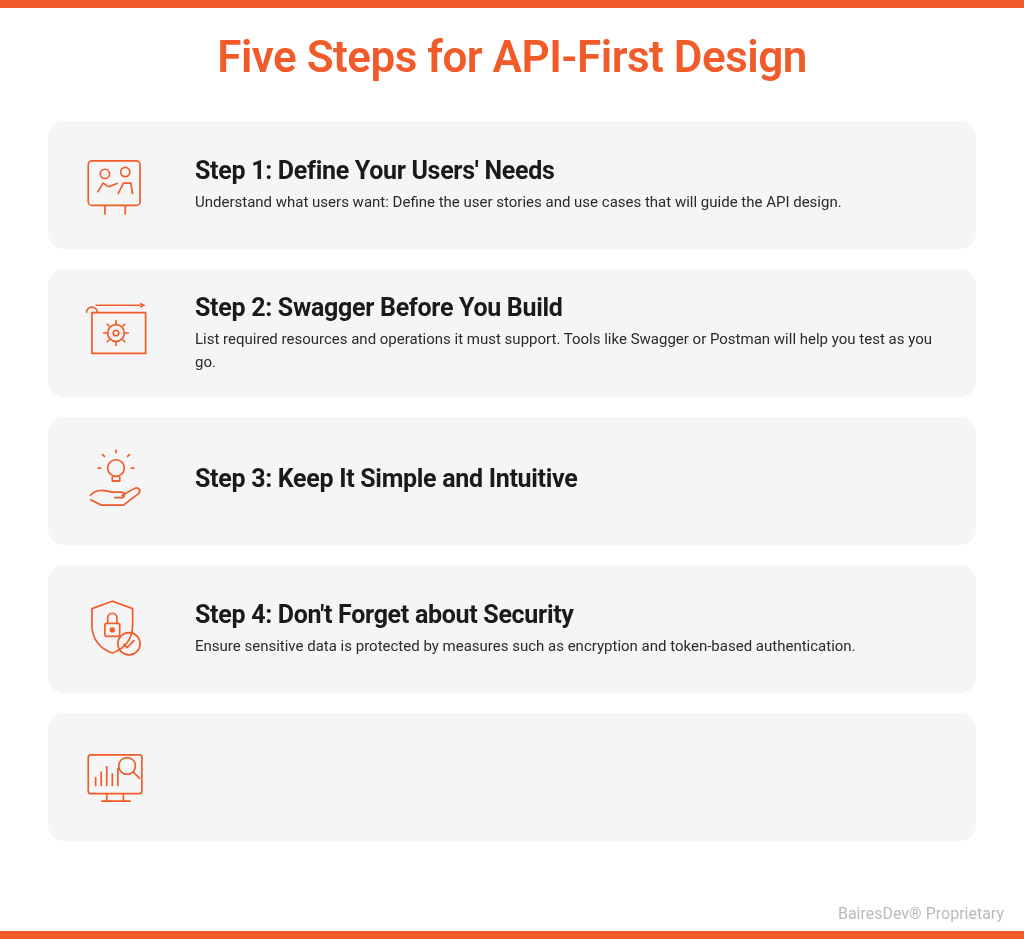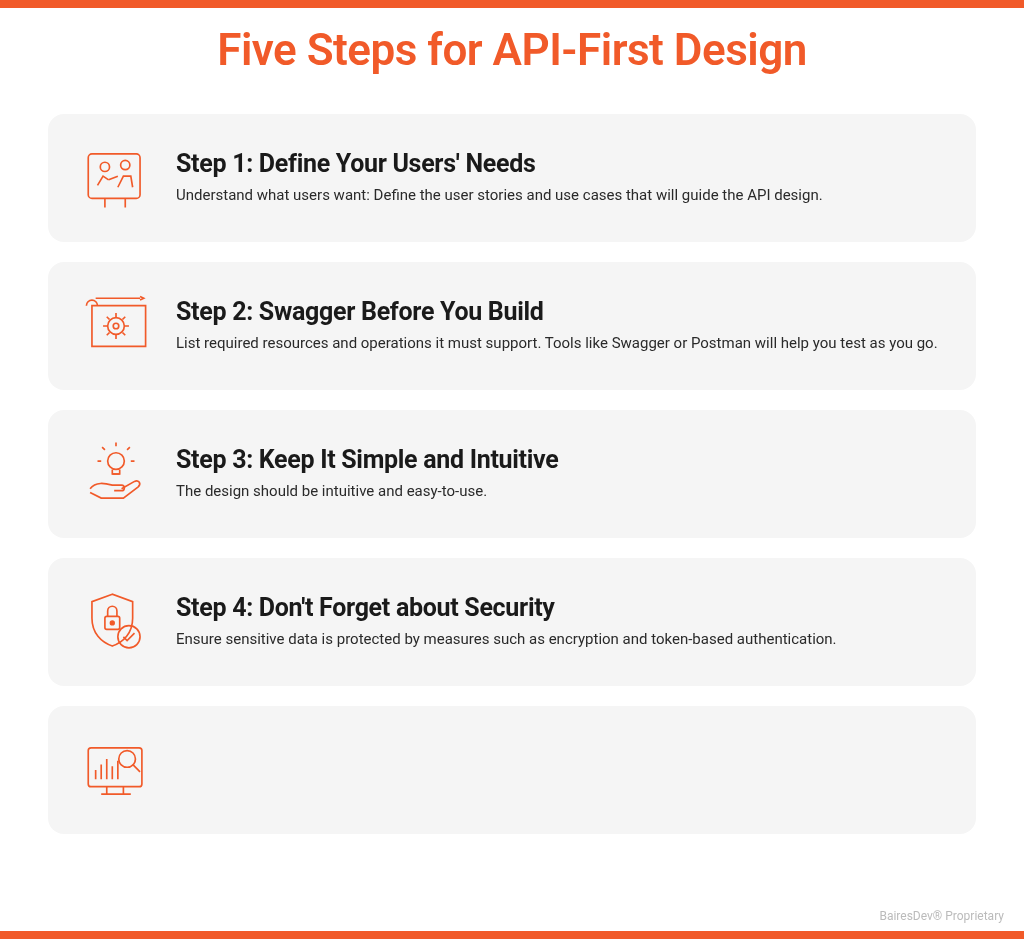--- a/index.html
+++ b/index.html
@@ -26,39 +26,40 @@
       width: 100%;
       height: 8px;
       background: #f15a29;
       position: absolute;
       bottom: 0;
       left: 0;
     }
     
     .container {
       padding: 16px 48px 0 48px;
+      margin-top: 7px;
     }
     
     .page-title {
       color: #f15a29;
       font-size: 44px;
       font-weight: 600;
       text-align: center;
       margin-bottom: 38px;
       letter-spacing: -0.5px;
     }
     
     .step-card {
       background: #f5f5f5;
       border-radius: 16px;
       padding: 24px 28px;
       margin-bottom: 20px;
       display: flex;
       align-items: center;
-      gap: 20px;
+      gap: 39px;
     }
     
     .step-icon {
       width: 80px;
       height: 80px;
       flex-shrink: 0;
       display: flex;
       align-items: center;
       justify-content: center;
     }
@@ -87,21 +88,21 @@
       font-size: 15px;
       color: #2a2a2a;
       line-height: 1.5;
       font-weight: 400;
     }
     
     .footer-text {
       position: absolute;
       bottom: 16px;
       right: 20px;
-      font-size: 12px;
+      font-size: 16px;
       color: #bbbbbb;
     }
   </style>
 </head>
 <body>
 
 <div class="top-bar"></div>
 
 <div class="container">
   <h1 class="page-title">Five Steps for API-First Design</h1>
@@ -148,21 +149,20 @@
         <circle cx="40" cy="26" r="9"></circle>
         <path d="M36 35 l0 5 l8 0 l0 -5"></path>
         <path d="M36 40 l8 0"></path>
         <path d="M40 10 l0 -4 M28 14 l-3 -3 M52 14 l3 -3 M24 26 l-4 0 M56 26 l4 0"></path>
         <path d="M12 56 C18 48 28 50 36 52 L46 52 C50 52 50 58 46 58 L38 58"></path>
         <path d="M46 56 L60 48 C64 46 68 50 64 54 L48 66 L24 66 L12 60"></path>
       </svg>
     </div>
     <div class="step-content">
       <div class="step-title">Step 3: Keep It Simple and Intuitive</div>
-      <div class="step-desc">The design should be intuitive and easy-to-use.</div>
     </div>
   </div>
 
   <div class="step-card">
     <div class="step-icon">
       <svg viewBox="0 0 80 80">
         <path d="M36 10 L14 18 L14 36 C14 52 24 62 36 66 C48 62 58 52 58 36 L58 18 Z"></path>
         <rect x="28" y="34" width="16" height="14" rx="2"></rect>
         <path d="M31 34 l0 -6 a5 5 0 0 1 10 0 l0 6"></path>
         <circle cx="36" cy="41" r="2" fill="#f15a29"></circle>

